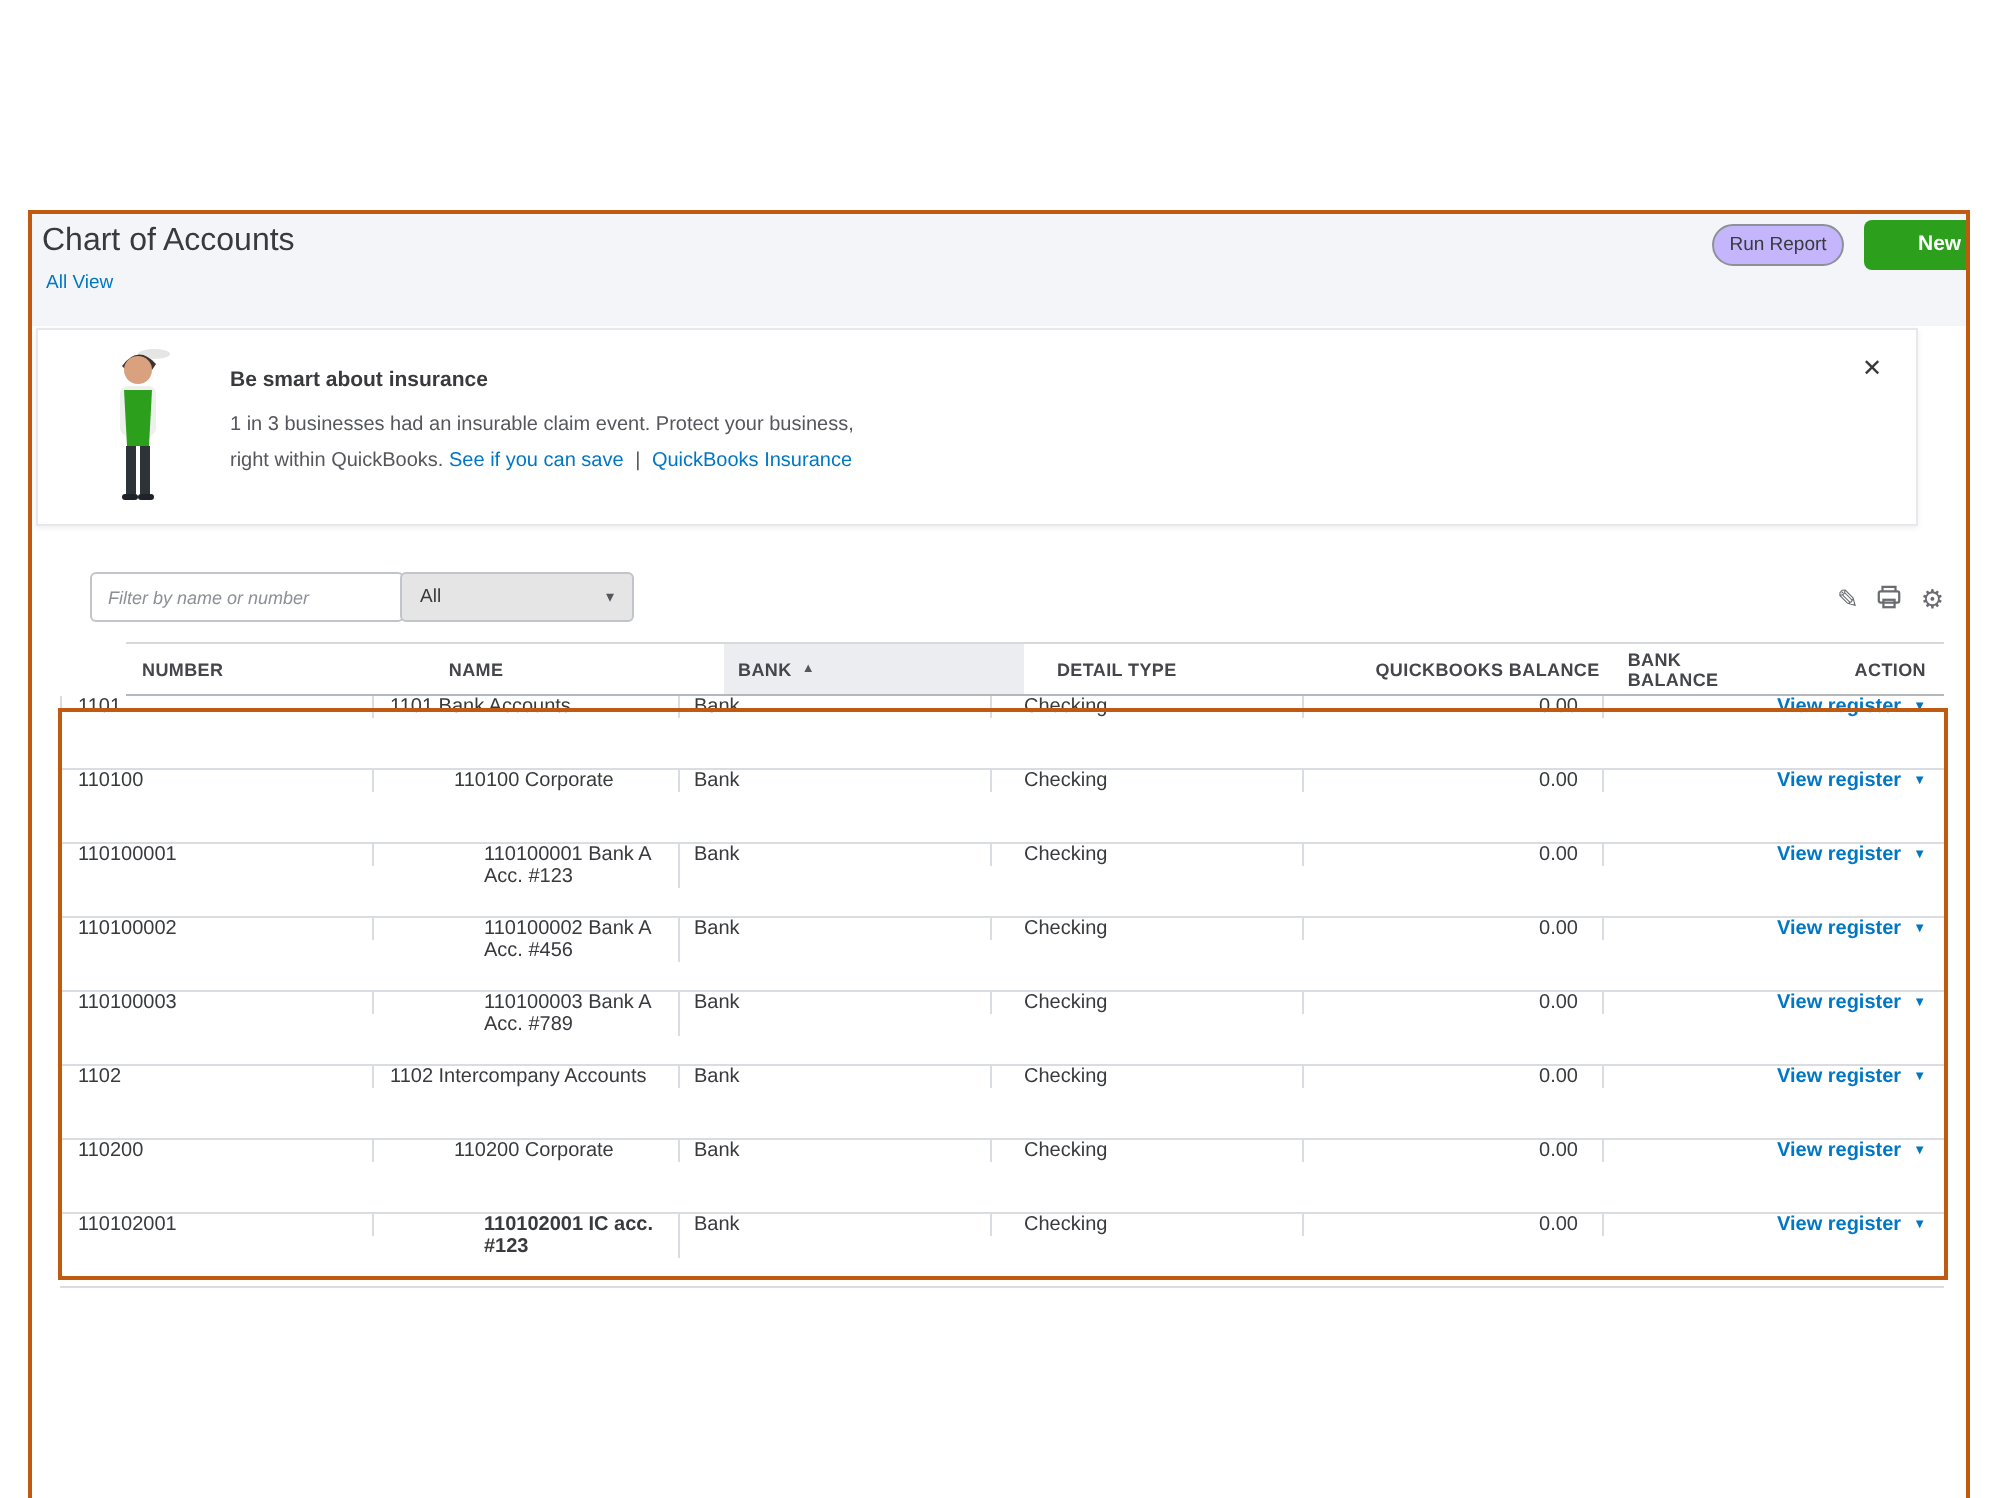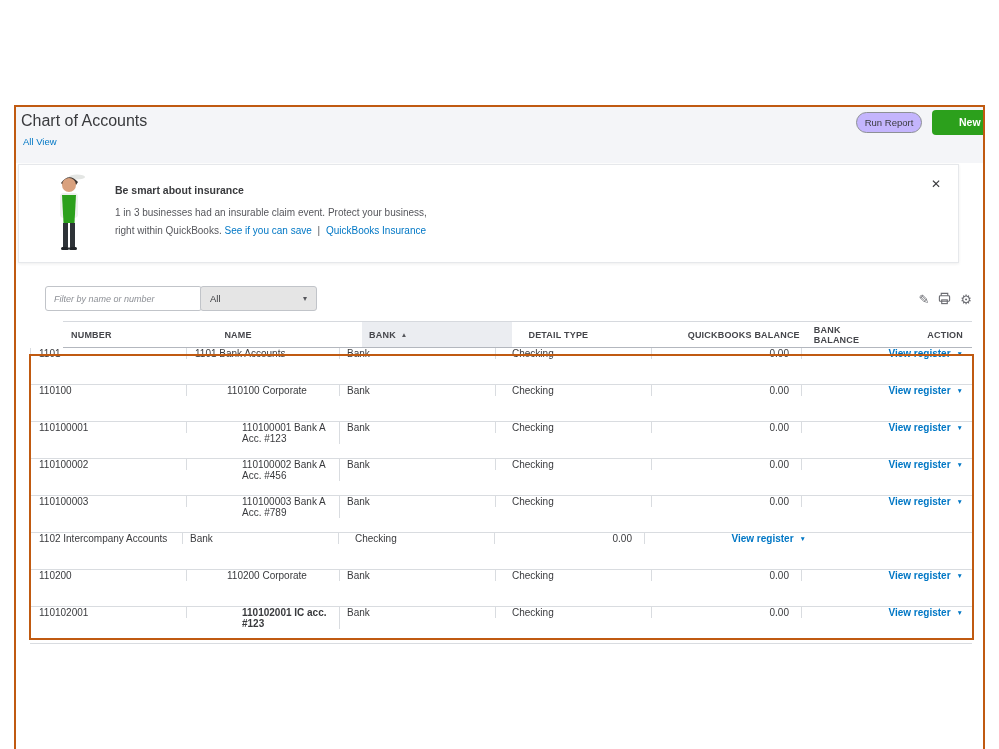--- a/index.html
+++ b/index.html
@@ -231,20 +231,21 @@
     <div class="cell c-qbbal">0.00</div>
     <div class="cell c-bankbal"></div>
     <div class="cell c-action">
       <span class="action-link">
         <span>View register</span>
         <span class="action-caret">▼</span>
       </span>
     </div>
   </div>
         <div class="trow">
+    <div class="cell c-number">1102</div>
     <div class="cell c-name" style="padding-left: 8px;">1102 Intercompany Accounts</div>
     <div class="cell c-type">Bank</div>
     <div class="cell c-detail">Checking</div>
     <div class="cell c-qbbal">0.00</div>
     <div class="cell c-bankbal"></div>
     <div class="cell c-action">
       <span class="action-link">
         <span>View register</span>
         <span class="action-caret">▼</span>
       </span>

